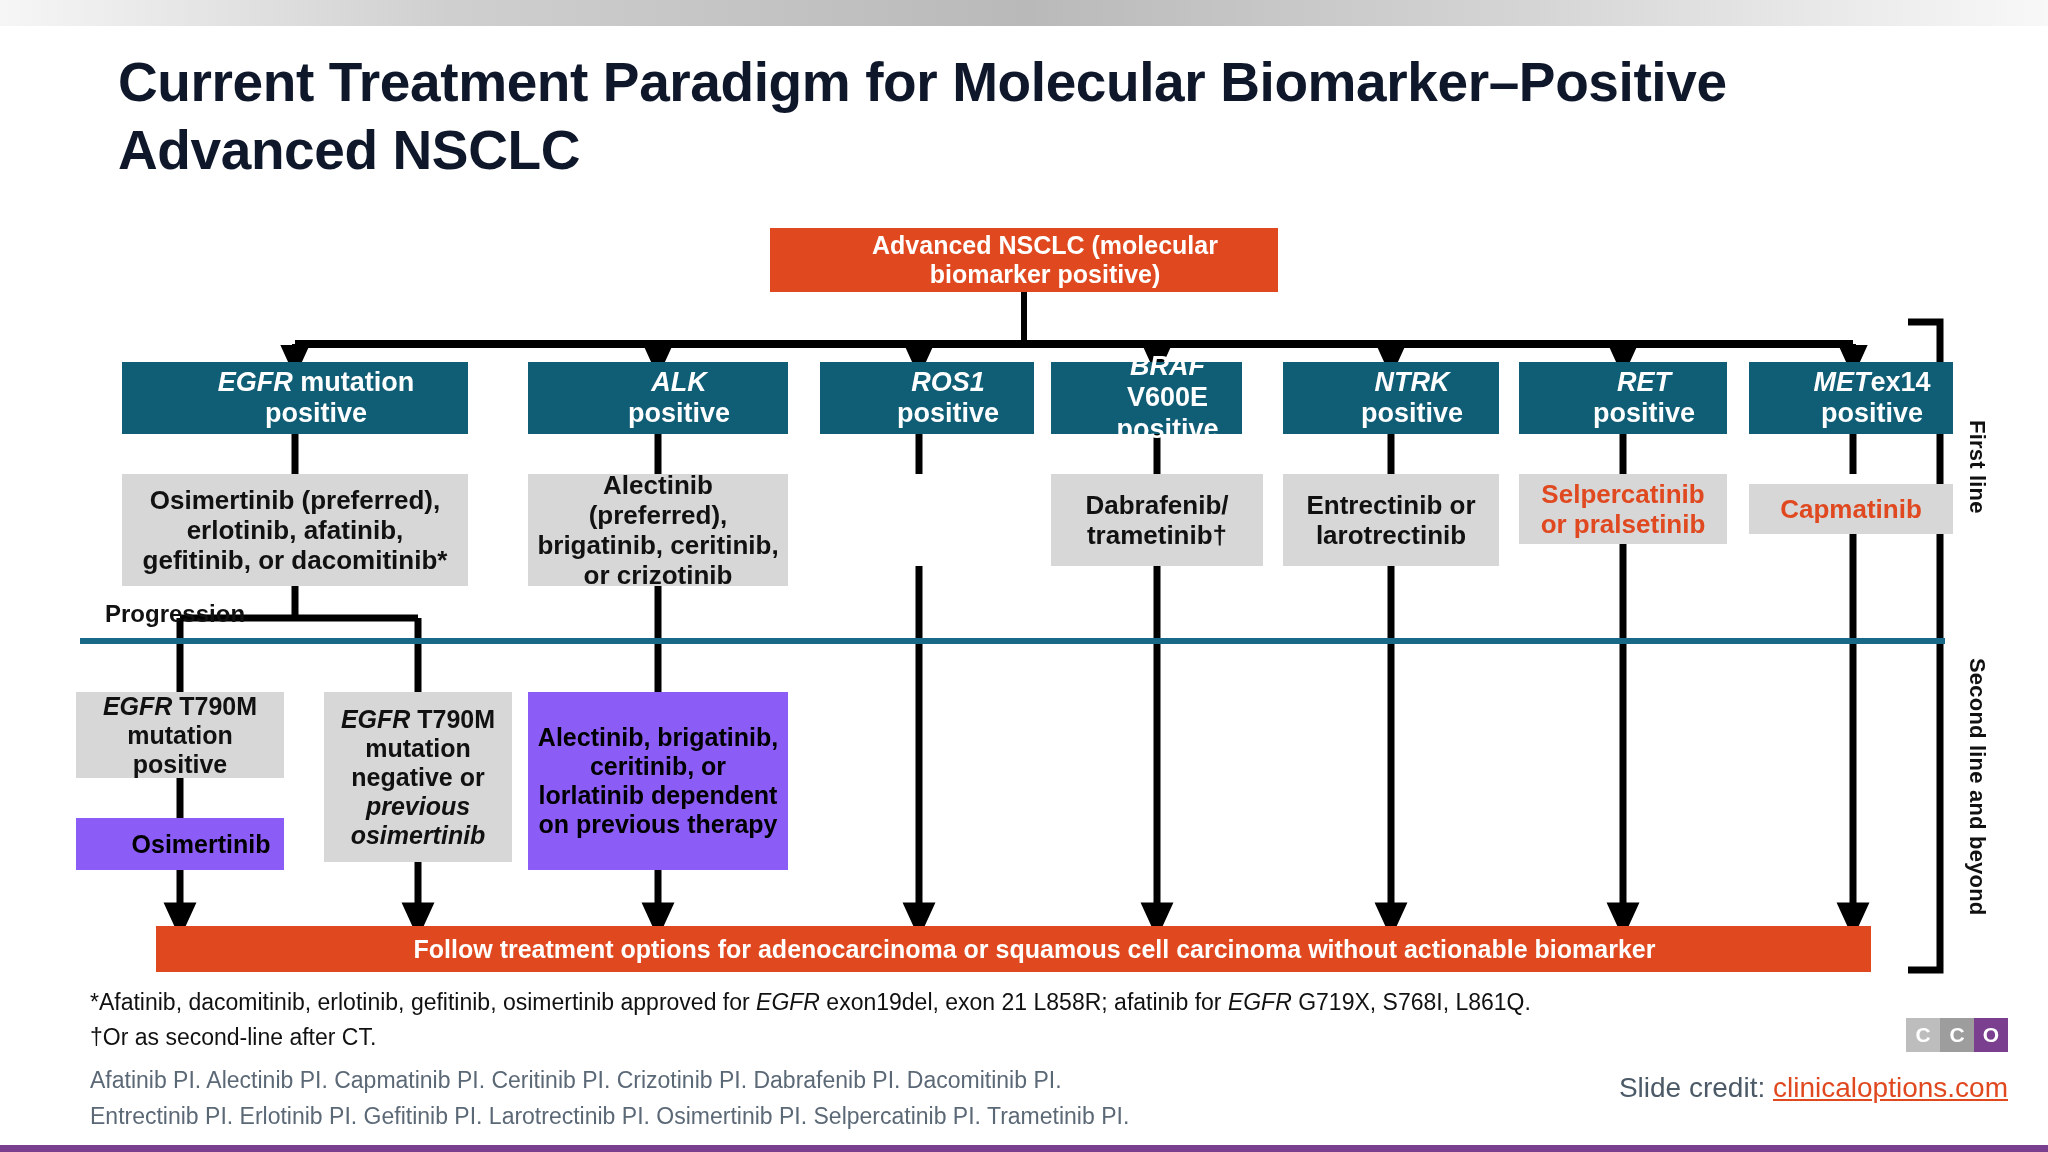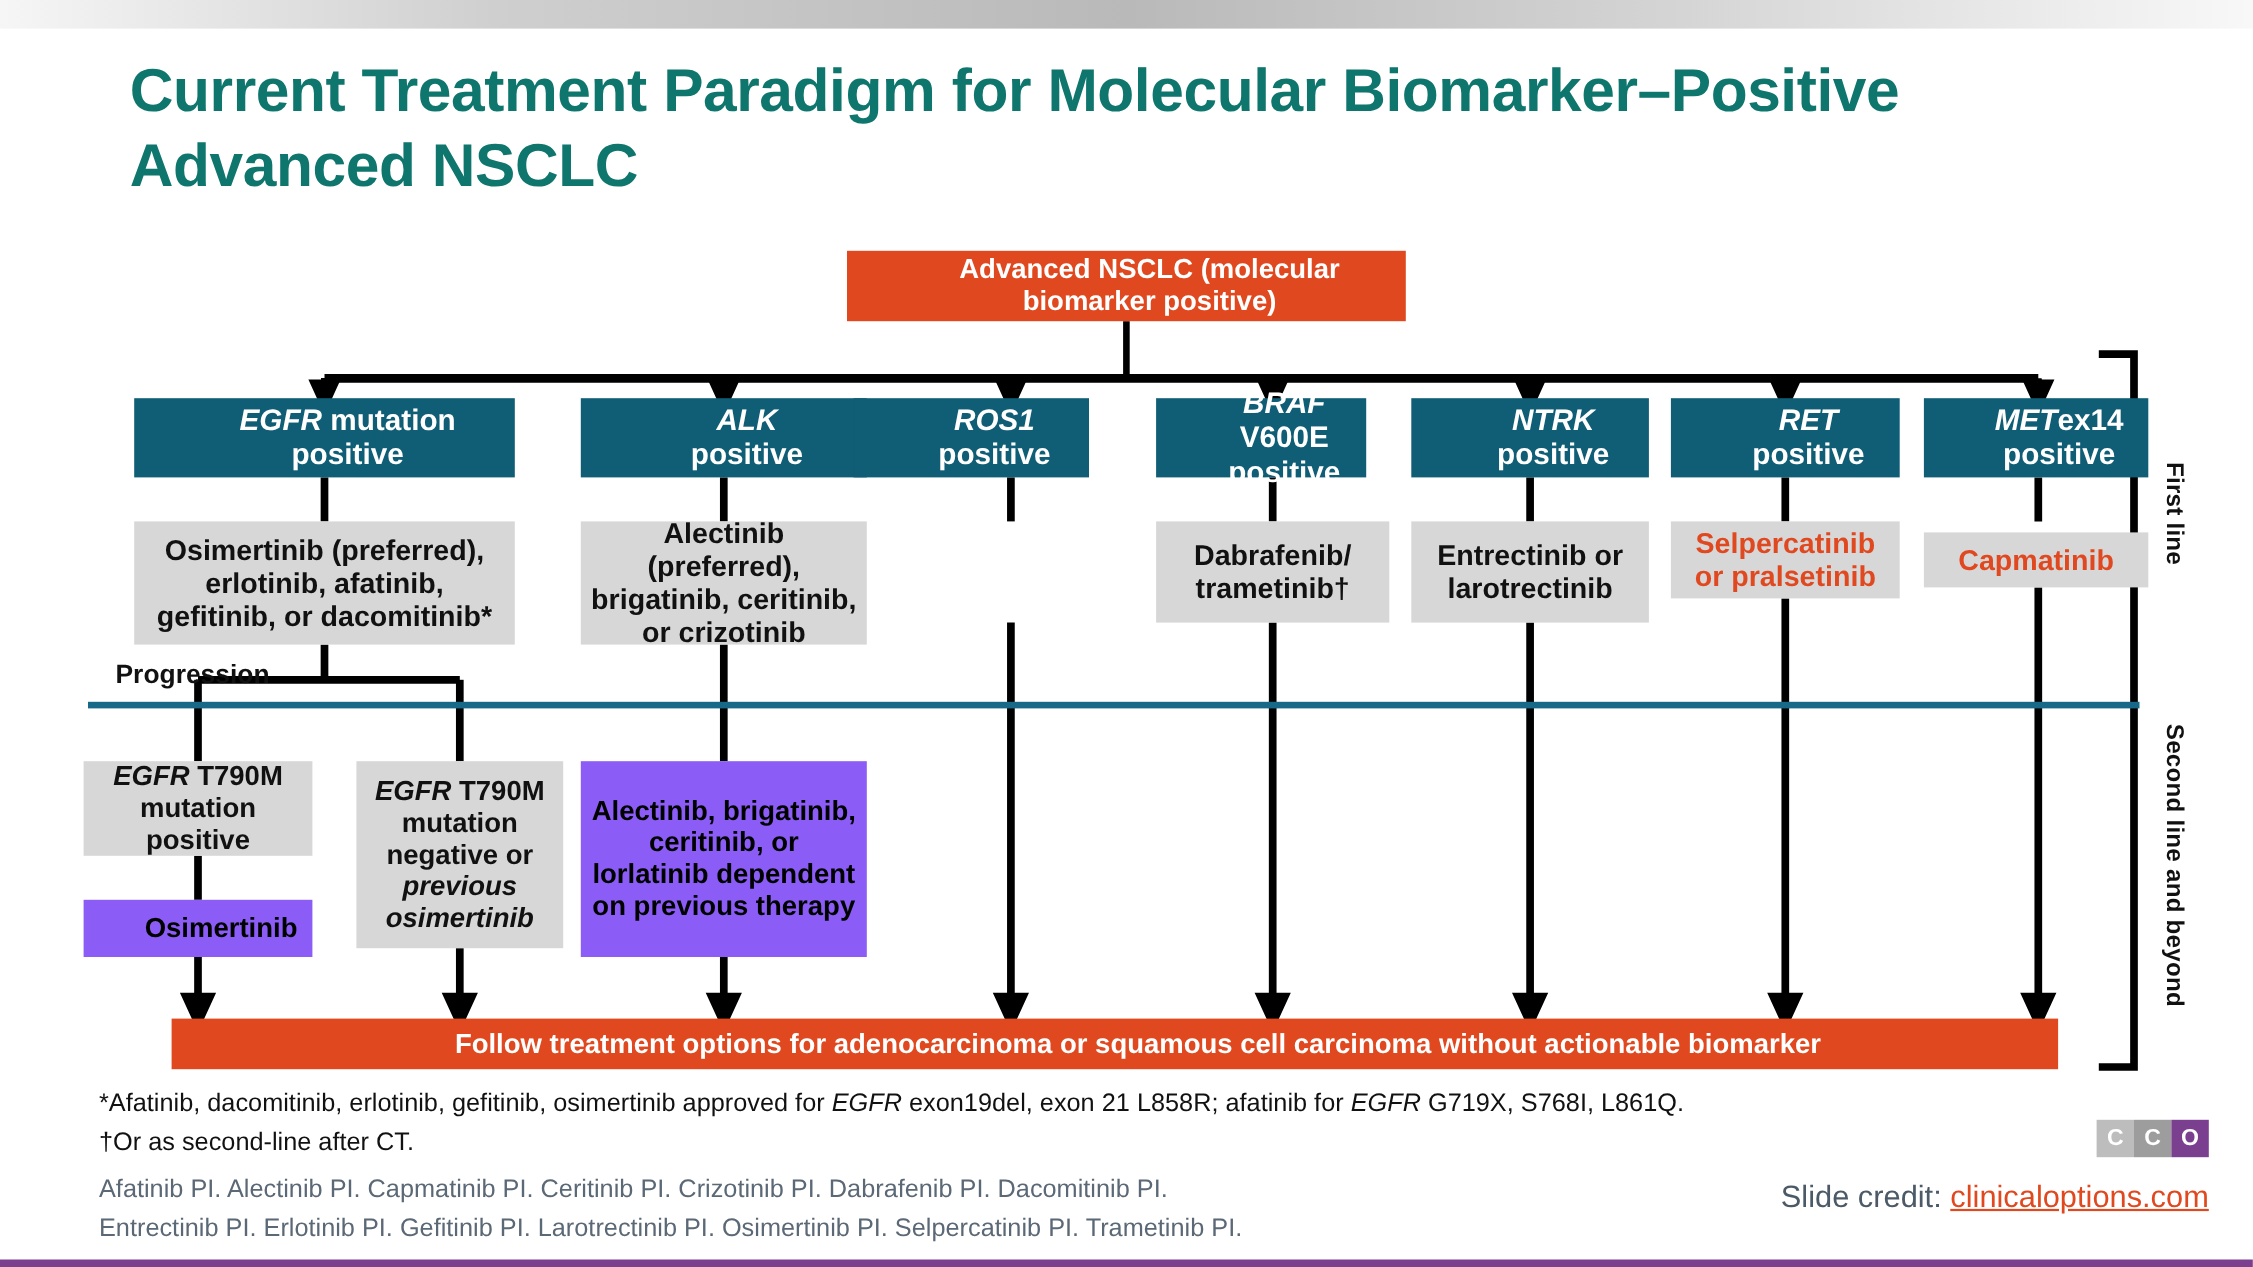--- a/index.html
+++ b/index.html
@@ -16,21 +16,21 @@
     background:linear-gradient(90deg,#f6f6f6 0%,#cfcfcf 22%,#b9b9b9 50%,#d4d4d4 74%,#f8f8f8 100%);
   }
   .bottom-rule{
     position:absolute;left:0;bottom:0;width:2048px;height:7px;background:#7b3f8f;
   }
 
   
   .title{
     position:absolute;left:118px;top:48px;width:1840px;
     font-size:55px;font-weight:bold;line-height:1.24;
-    color:#0f766e;letter-spacing:-0.4px;
+    color:#0f172a;letter-spacing:-0.4px;
   }
 
   
   #diagram{position:absolute;left:0;top:0;width:2048px;height:1152px;}
   svg.lines{position:absolute;left:0;top:0;width:2048px;height:1152px;pointer-events:none;}
 
   .box{
     position:absolute;box-sizing:border-box;
     display:flex;align-items:center;justify-content:center;text-align:center;
     font-weight:bold;line-height:1.16;padding-left:42px;
@@ -191,21 +191,21 @@
   </svg>
 
   <div class="box box-orange" style="left:770px;top:228px;width:508px;height:64px;font-size:25px;">Advanced NSCLC (molecular biomarker positive)</div>
 
   <div class="box box-teal" style="left:122px;top:362px;width:346px;height:72px;font-size:27px;">
     <div><span class="italic">EGFR</span><span> mutation</span><br><span>positive</span></div>
   </div>
   <div class="box box-teal" style="left:528px;top:362px;width:260px;height:72px;font-size:27px;">
     <div><span class="italic">ALK</span><span></span><br><span>positive</span></div>
   </div>
-  <div class="box box-teal" style="left:776px;top:362px;width:214px;height:72px;font-size:27px;">
+  <div class="box box-teal" style="left:820px;top:362px;width:214px;height:72px;font-size:27px;">
     <div><span class="italic">ROS1</span><span></span><br><span>positive</span></div>
   </div>
   <div class="box box-teal" style="left:1051px;top:362px;width:191px;height:72px;font-size:27px;">
     <div><span class="italic">BRAF</span><span> V600E</span><br><span>positive</span></div>
   </div>
   <div class="box box-teal" style="left:1283px;top:362px;width:216px;height:72px;font-size:27px;">
     <div><span class="italic">NTRK</span><span></span><br><span>positive</span></div>
   </div>
   <div class="box box-teal" style="left:1519px;top:362px;width:208px;height:72px;font-size:27px;">
     <div><span class="italic">RET</span><span></span><br><span>positive</span></div>

